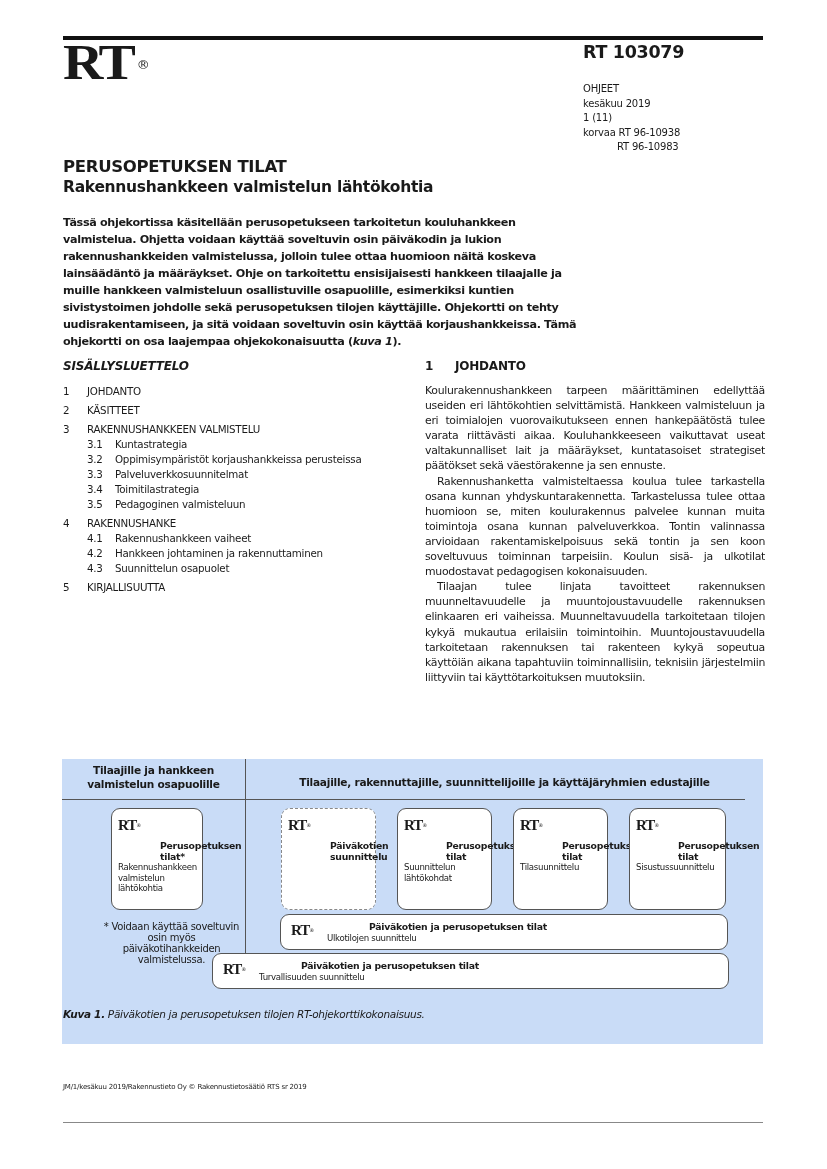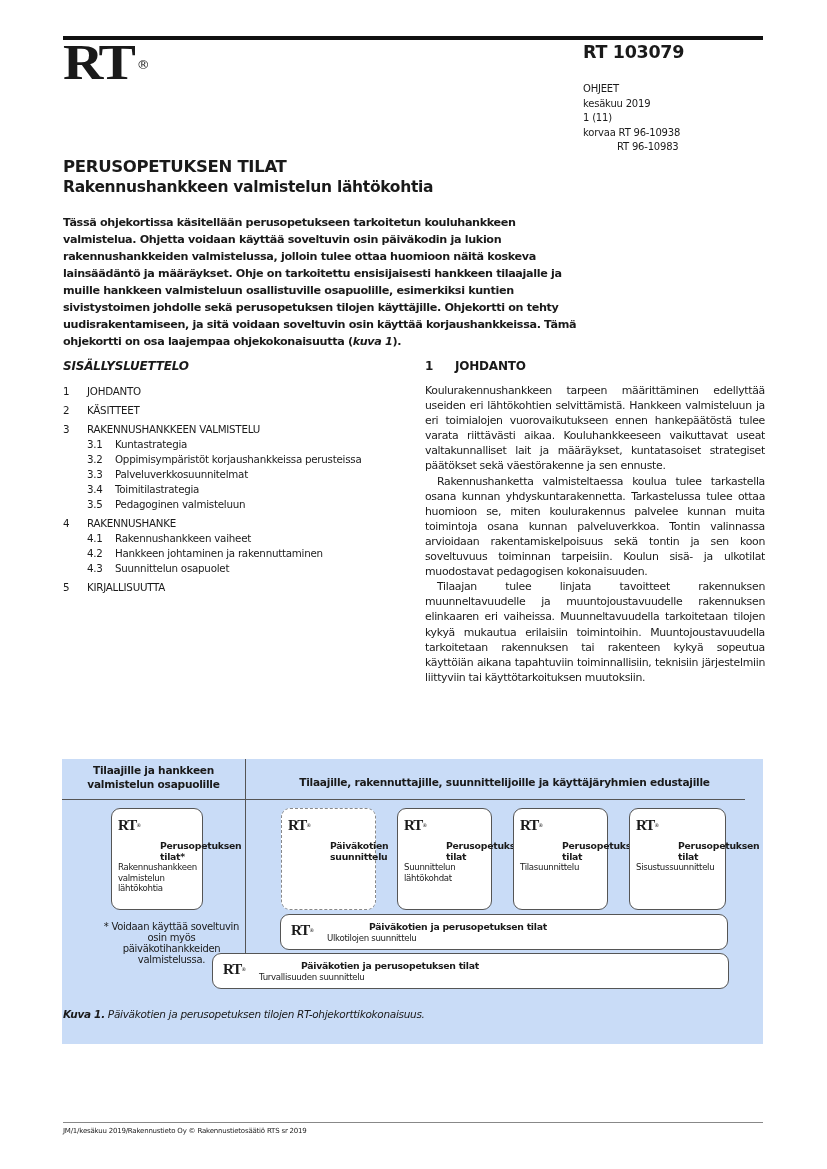--- a/index.html
+++ b/index.html
@@ -48,21 +48,21 @@
   .card .c-sub { font-size: 8.6px; line-height: 10.5px; letter-spacing: -0.3px; }
   .wide { display: flex; align-items: flex-start; padding: 7px 10px; }
   .wide .rt-mini { width: 36px; }
   .wide .c-title { margin-top: 0; }
   .footnote { left: 0; top: 162px; width: 183px; text-align: center; font-size: 10px; line-height: 11px; letter-spacing: -0.3px; padding-left: 36px; }
 
   .caption { left: 63px; top: 1008px; font-size: 10.5px; font-style: italic; letter-spacing: -0.3px; }
   .caption b { font-weight: bold; }
 
   .foot-rule { left: 63px; top: 1122px; width: 700px; height: 1px; background: #888; }
-  .footer { left: 63px; top: 1127px; font-size: 7px; letter-spacing: -0.2px; color: #222; }
+  .footer { left: 63px; top: 1083px; font-size: 7px; letter-spacing: -0.2px; color: #222; }
 </style>
 </head>
 <body>
 
 <div class="abs top-rule"></div>
 <div class="abs logo"><span>RT</span><sup>®</sup></div>
 <div class="abs doc-id">RT 103079</div>
 <div class="abs meta">
   <div>OHJEET</div>
   <div>kesäkuu 2019</div>

